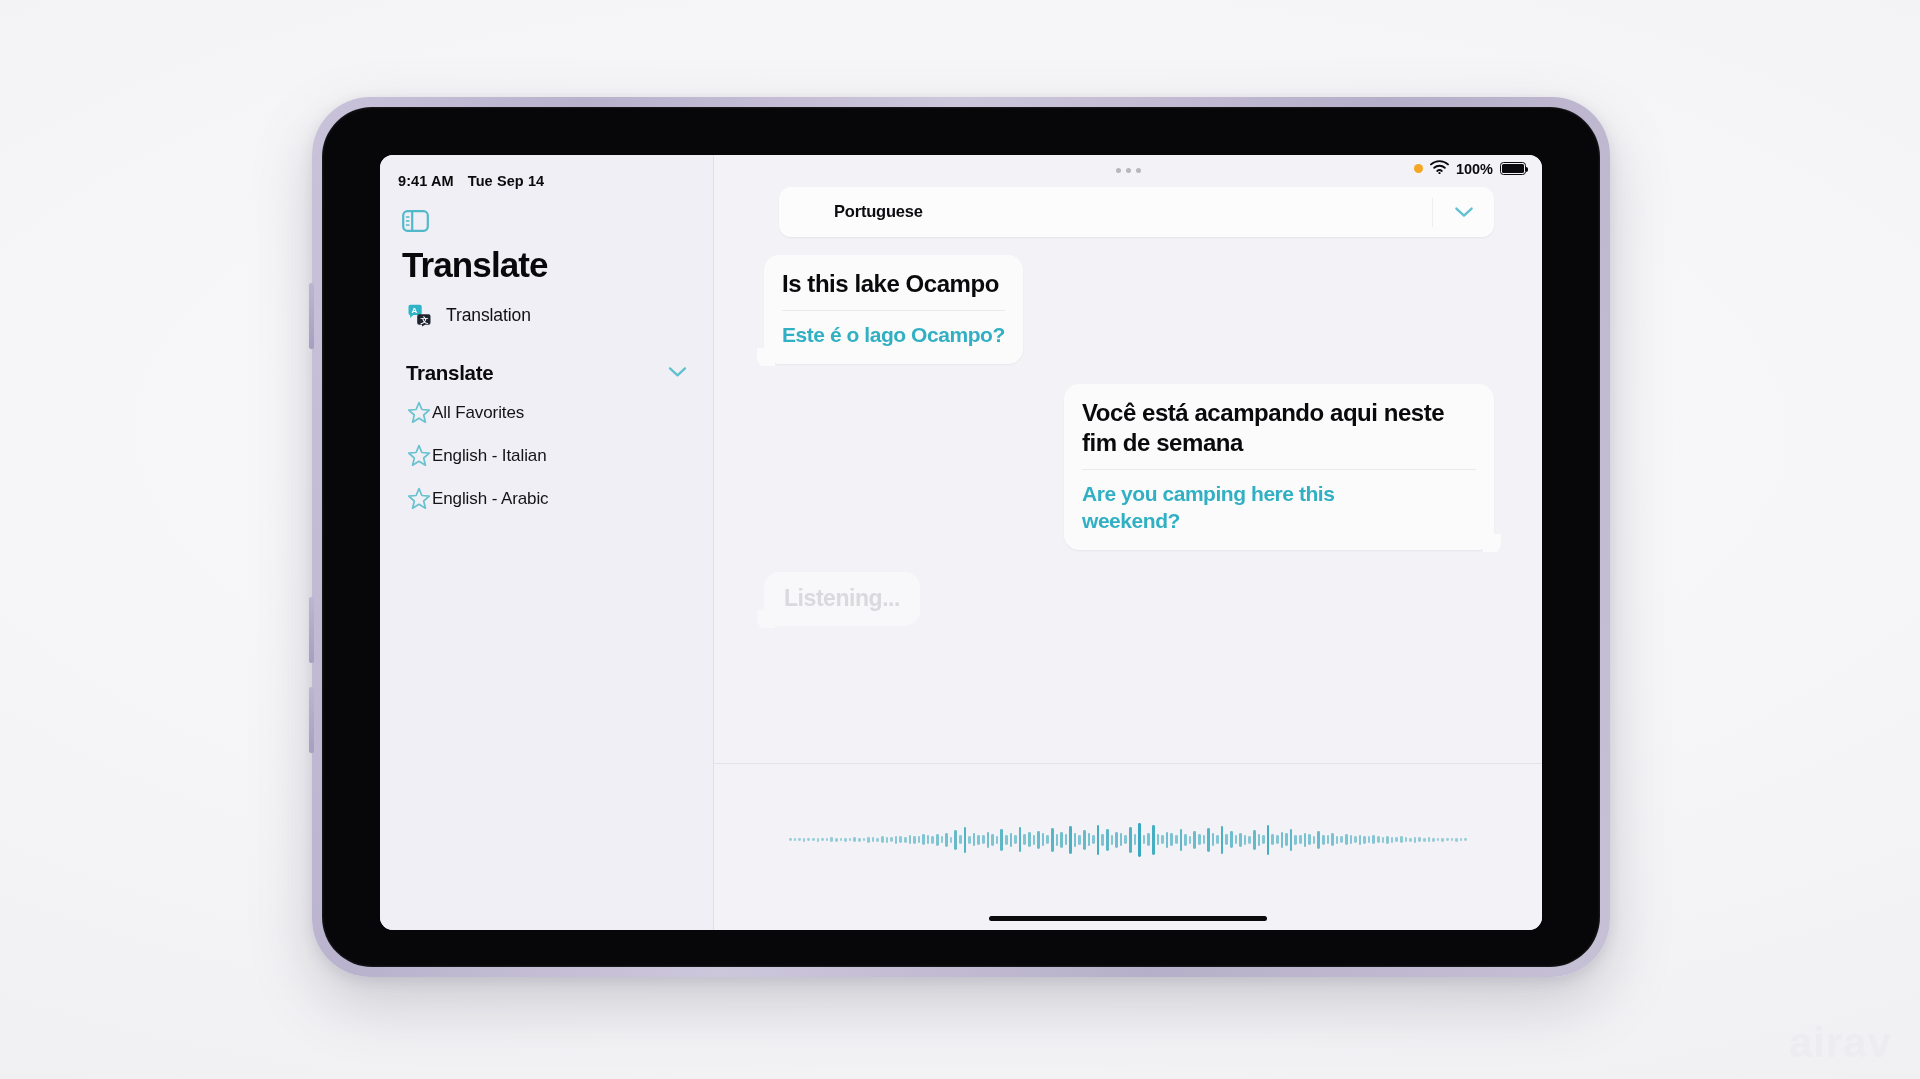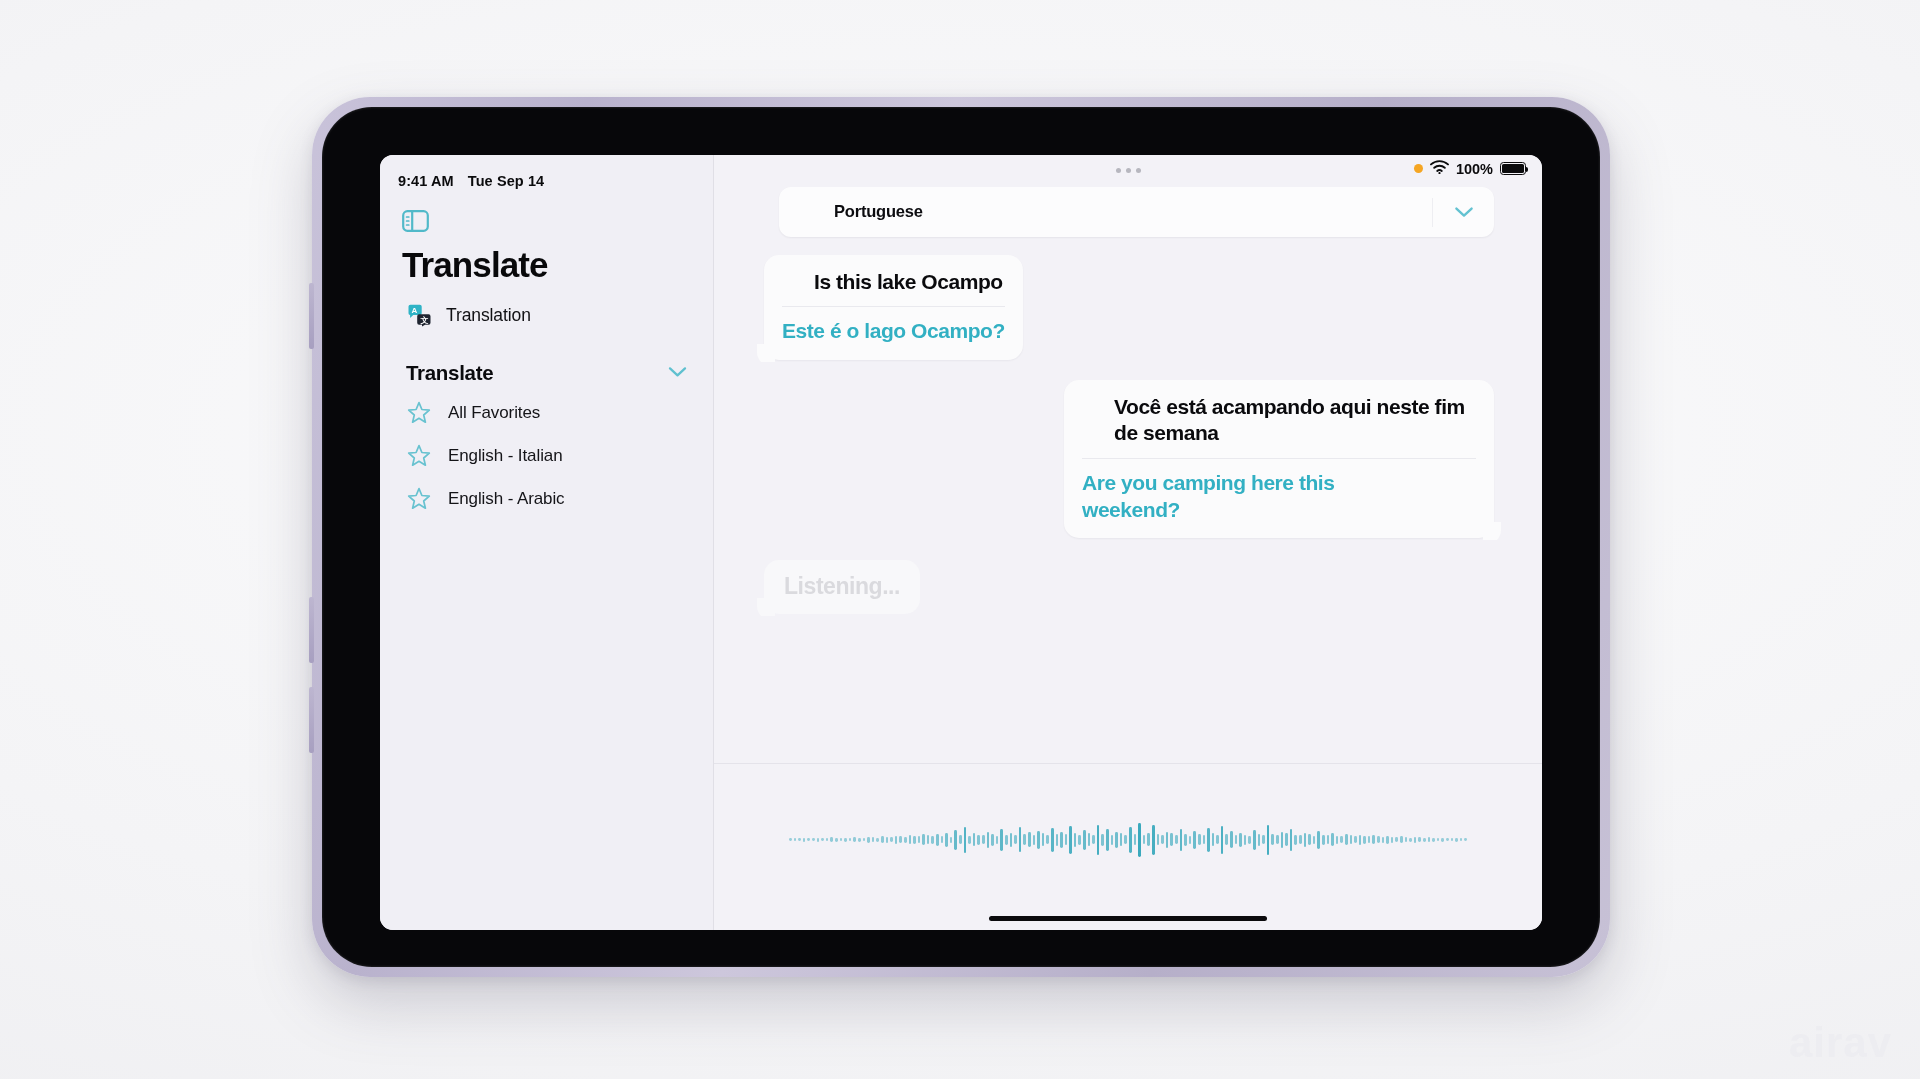--- a/index.html
+++ b/index.html
@@ -99,21 +99,21 @@
     background: #31b4c6;
     color: #ffffff;
   }
   .nav-icon { width: 26px; height: 24px; flex: 0 0 26px; display:flex; align-items:center; justify-content:center;}
   #fav-header {
     display: flex; align-items: center; justify-content: space-between;
     margin: 25px 26px 6px 26px;
   }
   #fav-header .t { font-size: 20.5px; font-weight: 700; color: #0b0b0e; letter-spacing: -.3px;}
   .fav-item {
-    display: flex; align-items: center; gap: 16px;
+    display: flex; align-items: center; 
     height: 43px;
     margin: 0 14px;
     padding: 0 12px;
     font-size: 17px;
     color: #141418;
     letter-spacing: -.1px;
   }
   .fav-icon { width: 26px; flex: 0 0 26px; display:flex; align-items:center; justify-content:center;}
 
   
@@ -171,22 +171,22 @@
   
   #convo { flex: 1 1 auto; padding: 18px 48px 0 50px; position: relative;}
   .bubble {
     background: #fbfbfc;
     border-radius: 15px;
     padding: 14px 18px 15px 18px;
     box-shadow: 0 1px 2px rgba(20,20,40,.05);
     position: relative;
   }
   .bubble .src {
-    font-size: 21px; font-weight: 700; color: #0a0a0d;
-    letter-spacing: -.45px; line-height: 1.25; margin-left: 32px;
+    font-size: 24px; font-weight: 700; color: #0a0a0d;
+    letter-spacing: -.45px; line-height: 1.25;
   }
   .bubble hr {
     border: none; border-top: 1px solid #e9e9ee;
     margin: 11px 0 11px 0;
   }
   .bubble .dst {
     font-size: 21px; font-weight: 700; color: #32b0c3;
     letter-spacing: -.45px; line-height: 1.28;
   }
   .row-left  { display:flex; justify-content:flex-start; margin-bottom: 20px;}

